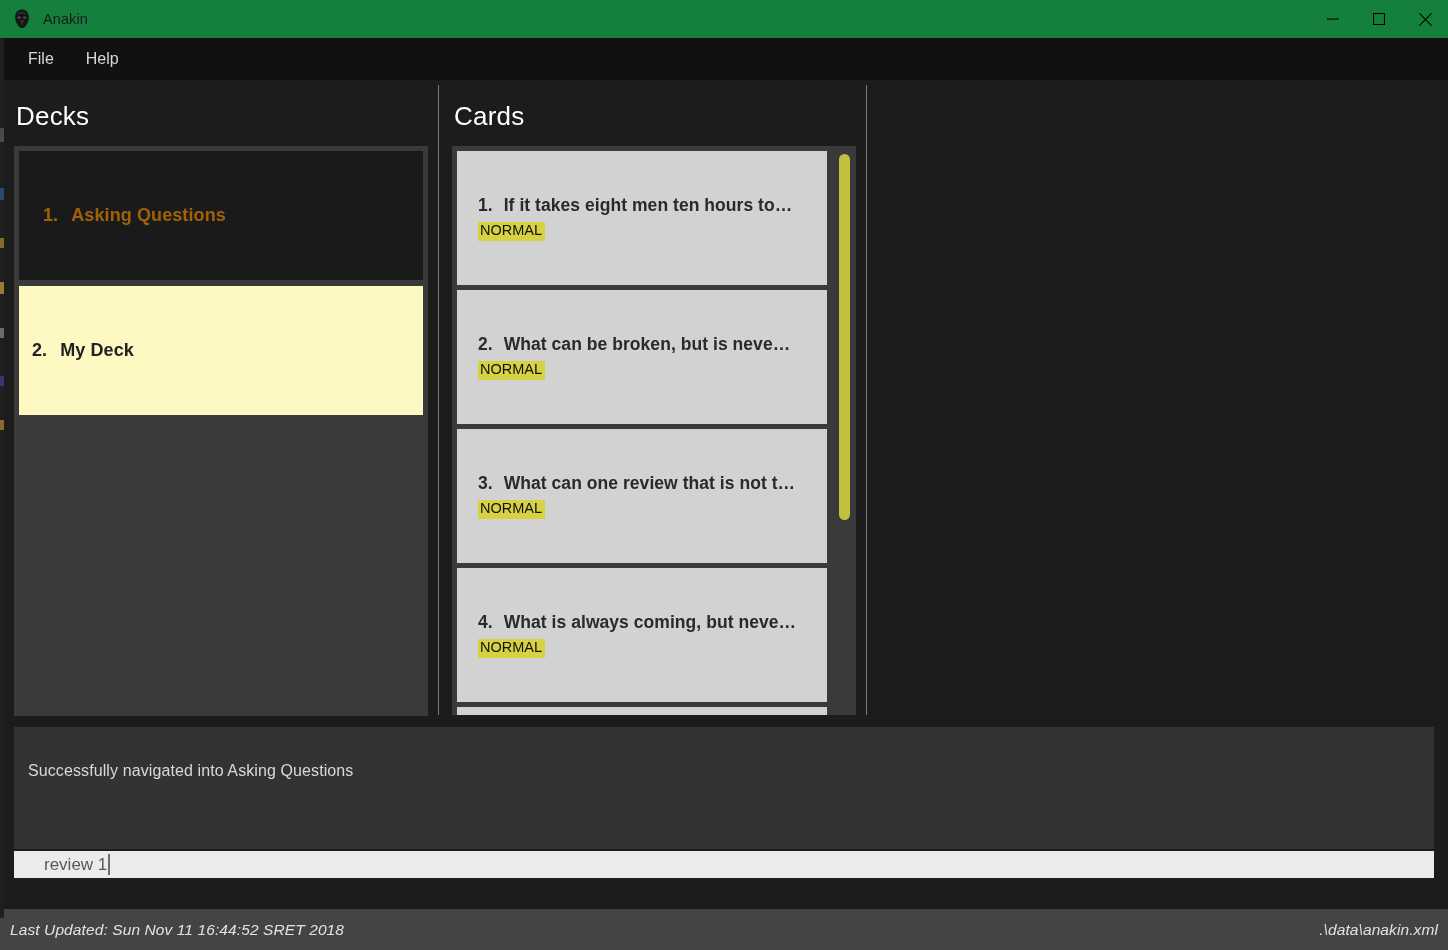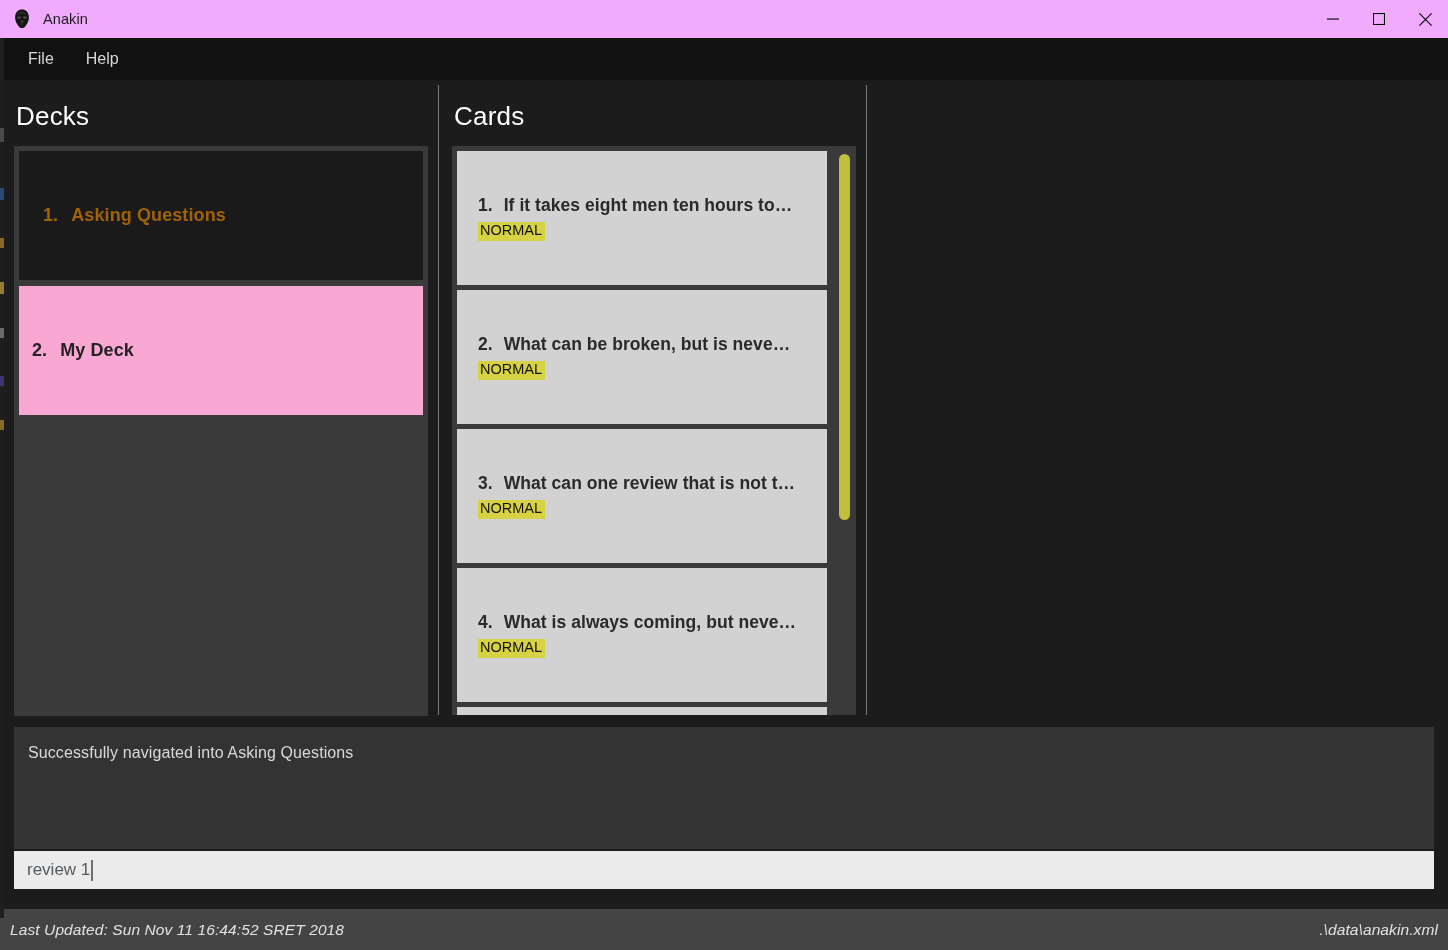--- a/index.html
+++ b/index.html
@@ -46,21 +46,21 @@
         #8a6a2a 382px, #8a6a2a 392px,
         #1f1f1f 392px, #1f1f1f 880px);
     z-index: 40;
   }
 
   
   .titlebar {
     position: absolute;
     left: 0; top: 0;
     width: 1448px; height: 38px;
-    background: #f0abfc;
+    background: #15803d;
     display: flex;
     align-items: center;
   }
   .tb-icon {
     width: 22px; height: 22px;
     margin-left: 11px;
     position: relative;
     flex: 0 0 auto;
   }
   .tb-title {
@@ -156,21 +156,21 @@
     padding-left: 24px;
     display: flex;
     flex-direction: column;
     justify-content: center;
     margin-bottom: 6px;
   }
   .deck-item.selected {
     background: #1a1a1a;
   }
   .deck-item.normal {
-    background: #f9a8d4;
+    background: #fef9c3;
     padding-left: 13px;
   }
   .deck-line {
     font-size: 18px;
     font-weight: bold;
     letter-spacing: 0.1px;
   }
   .deck-item.selected .deck-line { color: #a16207; }
   .deck-item.normal .deck-line { color: #222222; }
   .deck-num { margin-right: 13px; }
@@ -225,38 +225,38 @@
     border-radius: 6px;
   }
 
   
   .console-area {
     position: absolute;
     left: 14px; top: 727px;
     width: 1420px; height: 122px;
     background: #333333;
     box-sizing: border-box;
-    padding: 17px 0 0 14px;
+    padding: 35px 0 0 14px;
   }
   .console-line {
     font-size: 16px;
     color: #d9d9d9;
     font-weight: 300;
     letter-spacing: 0.1px;
   }
 
   .input-bar {
     position: absolute;
     left: 14px; top: 851px;
-    width: 1420px; height: 38px;
+    width: 1420px; height: 27px;
     background: #ebebeb;
     box-sizing: border-box;
     display: flex;
     align-items: center;
-    padding-left: 13px;
+    padding-left: 30px;
   }
   .input-text {
     font-size: 17px;
     color: #555a5e;
     font-weight: 300;
   }
   .caret {
     display: inline-block;
     width: 1.5px;
     height: 21px;

